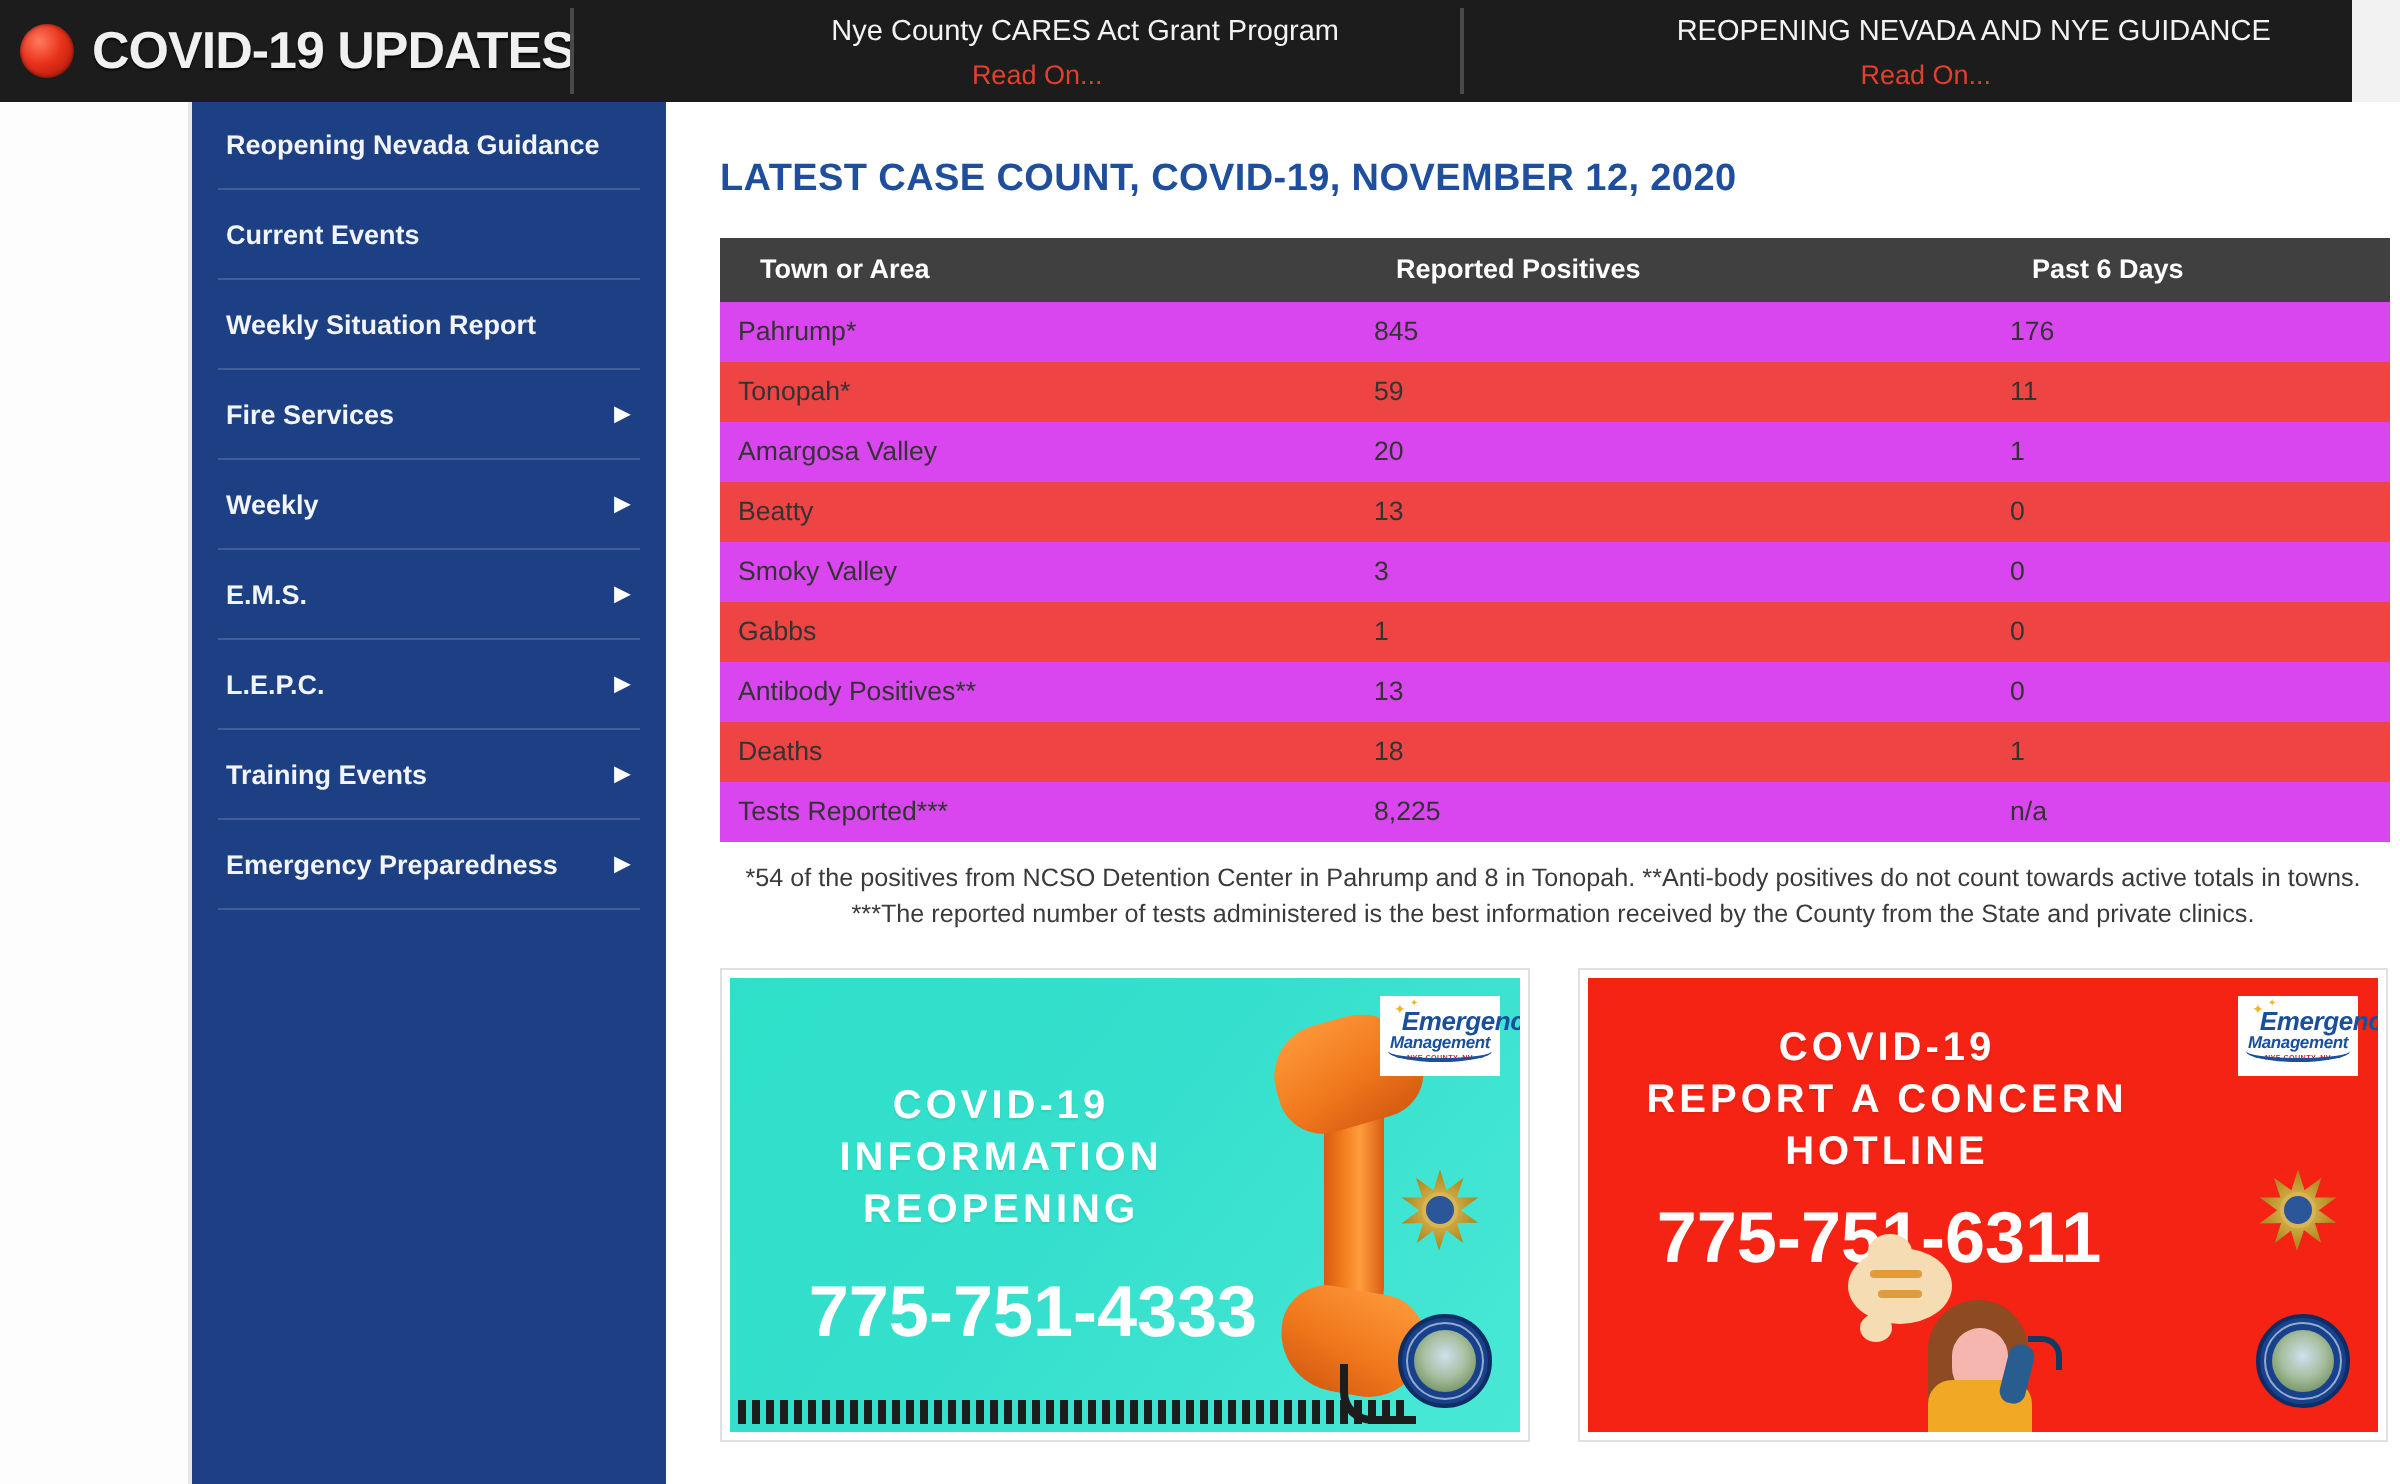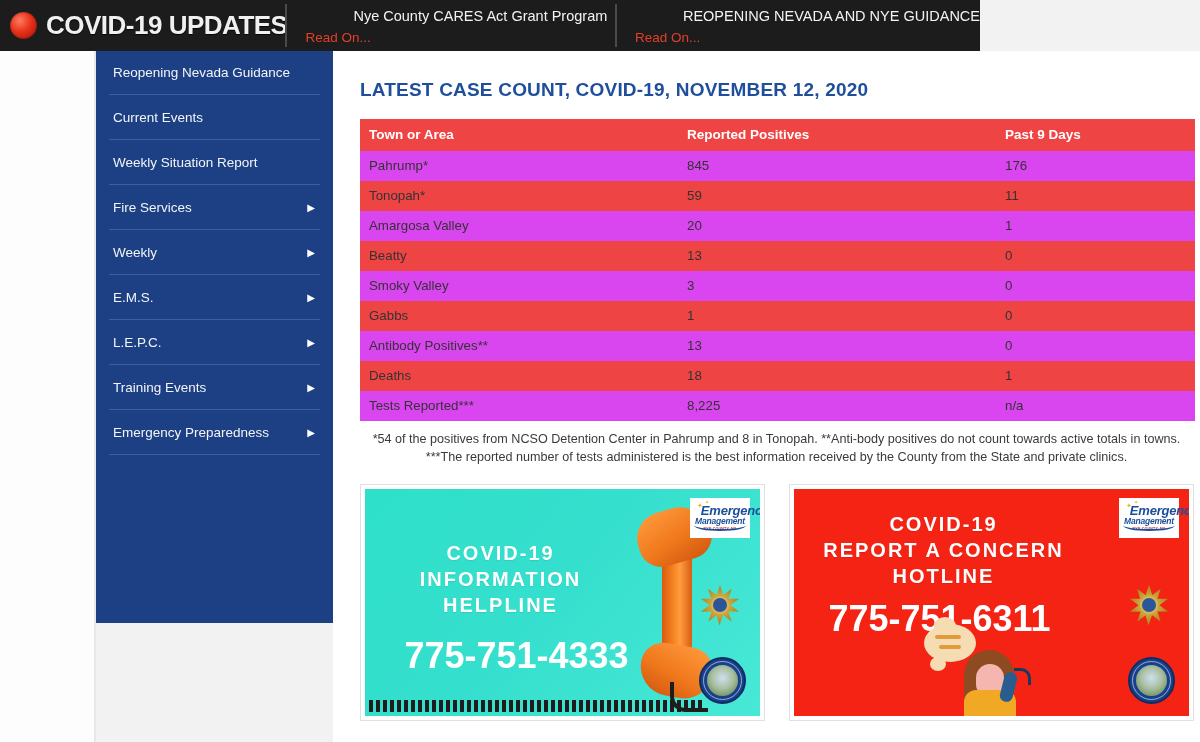--- a/index.html
+++ b/index.html
@@ -5,54 +5,54 @@
   html,body{margin:0;padding:0;}
   body{
     width:1200px;height:742px;overflow:hidden;
     background:#ffffff;
     font-family:"Liberation Sans", sans-serif;
     -webkit-font-smoothing:antialiased;
   }
   .page{position:relative;width:1200px;height:742px;background:#f2f2f2;}
 
   
-  .topbar{position:absolute;left:0;top:0;width:980px;height:51px;background:#1c1c1c;display:flex;align-items:stretch;z-index:30;}
+  .topbar{position:absolute;left:0;top:0;width:1176px;height:51px;background:#1c1c1c;display:flex;align-items:stretch;z-index:30;text-align:center;}
   .tb-brand{width:297px;display:flex;align-items:center;gap:9px;padding-left:10px;box-sizing:border-box;position:relative;}
   .tb-brand:after{content:"";position:absolute;right:0;top:4px;bottom:4px;width:2px;background:#4a4a4a;}
   .alert-dot{width:27px;height:27px;border-radius:50%;
     background:radial-gradient(circle at 36% 32%, #ff7a5e 0%, #e8321a 45%, #9c1206 100%);
     box-shadow:0 0 2px rgba(0,0,0,.6) inset;flex:none;}
   .tb-title{color:#f0f0f0;font-size:26px;font-weight:bold;letter-spacing:-0.5px;
     font-family:"Liberation Sans", sans-serif;text-shadow:0 1px 1px rgba(0,0,0,.8);white-space:nowrap;}
   .tb-item{width:476px;box-sizing:border-box;padding:6px 0 0 18px;position:relative;}
   .tb-item.divided:after{content:"";position:absolute;right:0;top:4px;bottom:4px;width:2px;background:#4a4a4a;}
   .tb-head{color:#f3f3f3;font-size:14.5px;line-height:20px;white-space:nowrap;padding-left:48px;}
   .tb-more{color:#e2402b;font-size:13.5px;line-height:19px;margin-top:2px;}
 
   
   .shell{position:absolute;left:0;top:51px;width:1200px;height:691px;background:#f2f2f2;}
   .leftpad{position:absolute;left:0;top:0;width:96px;height:691px;background:#fdfdfd;}
   .leftpad:after{content:"";position:absolute;right:0;top:0;bottom:0;width:2px;background:#e7e7e7;}
 
   
-  .sidebar{position:absolute;left:96px;top:0;width:237px;height:572px;background:#1c4083;padding:0;box-sizing:border-box;}
+  .sidebar{position:absolute;left:96px;top:0;width:237px;height:691px;background:#1c4083;padding:0;box-sizing:border-box;font-weight:bold;}
   .nav-item{position:relative;height:45px;display:flex;align-items:center;padding:0 16px 0 17px;box-sizing:border-box;cursor:pointer;}
   .nav-item:after{content:"";position:absolute;left:13px;right:13px;bottom:0;height:1px;background:rgba(255,255,255,.16);}
   .nav-item .lbl{color:#f2f4f8;font-size:13.5px;line-height:16px;flex:1;white-space:nowrap;}
   .nav-item .caret{color:#ffffff;font-size:10px;line-height:10px;margin-right:2px;}
   .nav-item:first-child{height:44px;}
 
   
   .content{position:absolute;left:333px;top:0;width:867px;height:691px;background:#ffffff;box-sizing:border-box;}
   .pg-title{color:#1f4f9c;font-size:19px;font-weight:bold;letter-spacing:.2px;
     padding:14px 0 0 27px;line-height:24px;}
 
   table.cases{border-collapse:collapse;width:835px;margin:17px 0 0 27px;table-layout:fixed;}
-  table.cases th{background:#ef4444;color:#ffffff;font-size:13.5px;font-weight:bold;
-    text-align:left;padding:8px 0 9px 9px;}
+  table.cases th{background:#404040;color:#ffffff;font-size:13.5px;font-weight:bold;
+    text-align:left;padding:8px 0 9px 20px;}
   table.cases td{font-size:13.3px;color:#333333;padding:7px 0 7px 9px;line-height:16px;}
   table.cases tr.odd td{background:#d946ef;}
   table.cases tr.even td{background:#ef4444;}
   .col-town{width:318px;}
   .col-pos{width:318px;}
   .col-week{width:199px;}
 
   .footnote{width:813px;margin:9px 0 0 37px;font-size:12.6px;color:#3a3a3a;
     line-height:18px;text-align:center;}
 
@@ -207,21 +207,21 @@
       <table class="cases">
         <colgroup>
             <col class="col-town">
             <col class="col-pos">
             <col class="col-week">
           </colgroup>
         <thead>
           <tr>
             <th>Town or Area</th>
             <th>Reported Positives</th>
-            <th>Past 9 Days</th>
+            <th>Past 6 Days</th>
           </tr>
         </thead>
         <tbody>
           <tr class="odd">
             <td>Pahrump*</td>
             <td>845</td>
             <td>176</td>
           </tr>
           <tr class="even">
             <td>Tonopah*</td>
@@ -278,21 +278,21 @@
                 <div class="hs-bar"></div>
                 <div class="hs-top"></div>
                 <div class="hs-bot"></div>
               </div>
               <div class="cord"></div>
               <div class="cord-tail"></div>
 
               <div class="bn-text teal-title">
                 <div>COVID-19</div>
                 <div>INFORMATION</div>
-                <div>HELPLINE</div>
+                <div>REOPENING</div>
               </div>
               <div class="bn-phone teal-phone">775-751-4333</div>
 
               <div class="em-logo">
                 <div class="em-star" style="left:7px;top:4px;">✦</div>
                 <div class="em-star" style="left:15px;top:2px;font-size:5px;">✦</div>
                 <div class="em-l1">Emergency</div>
                 <div class="em-l2">Management</div>
                 <div class="em-l3">NYE COUNTY, NV</div>
                 <div class="em-swoosh"></div>

